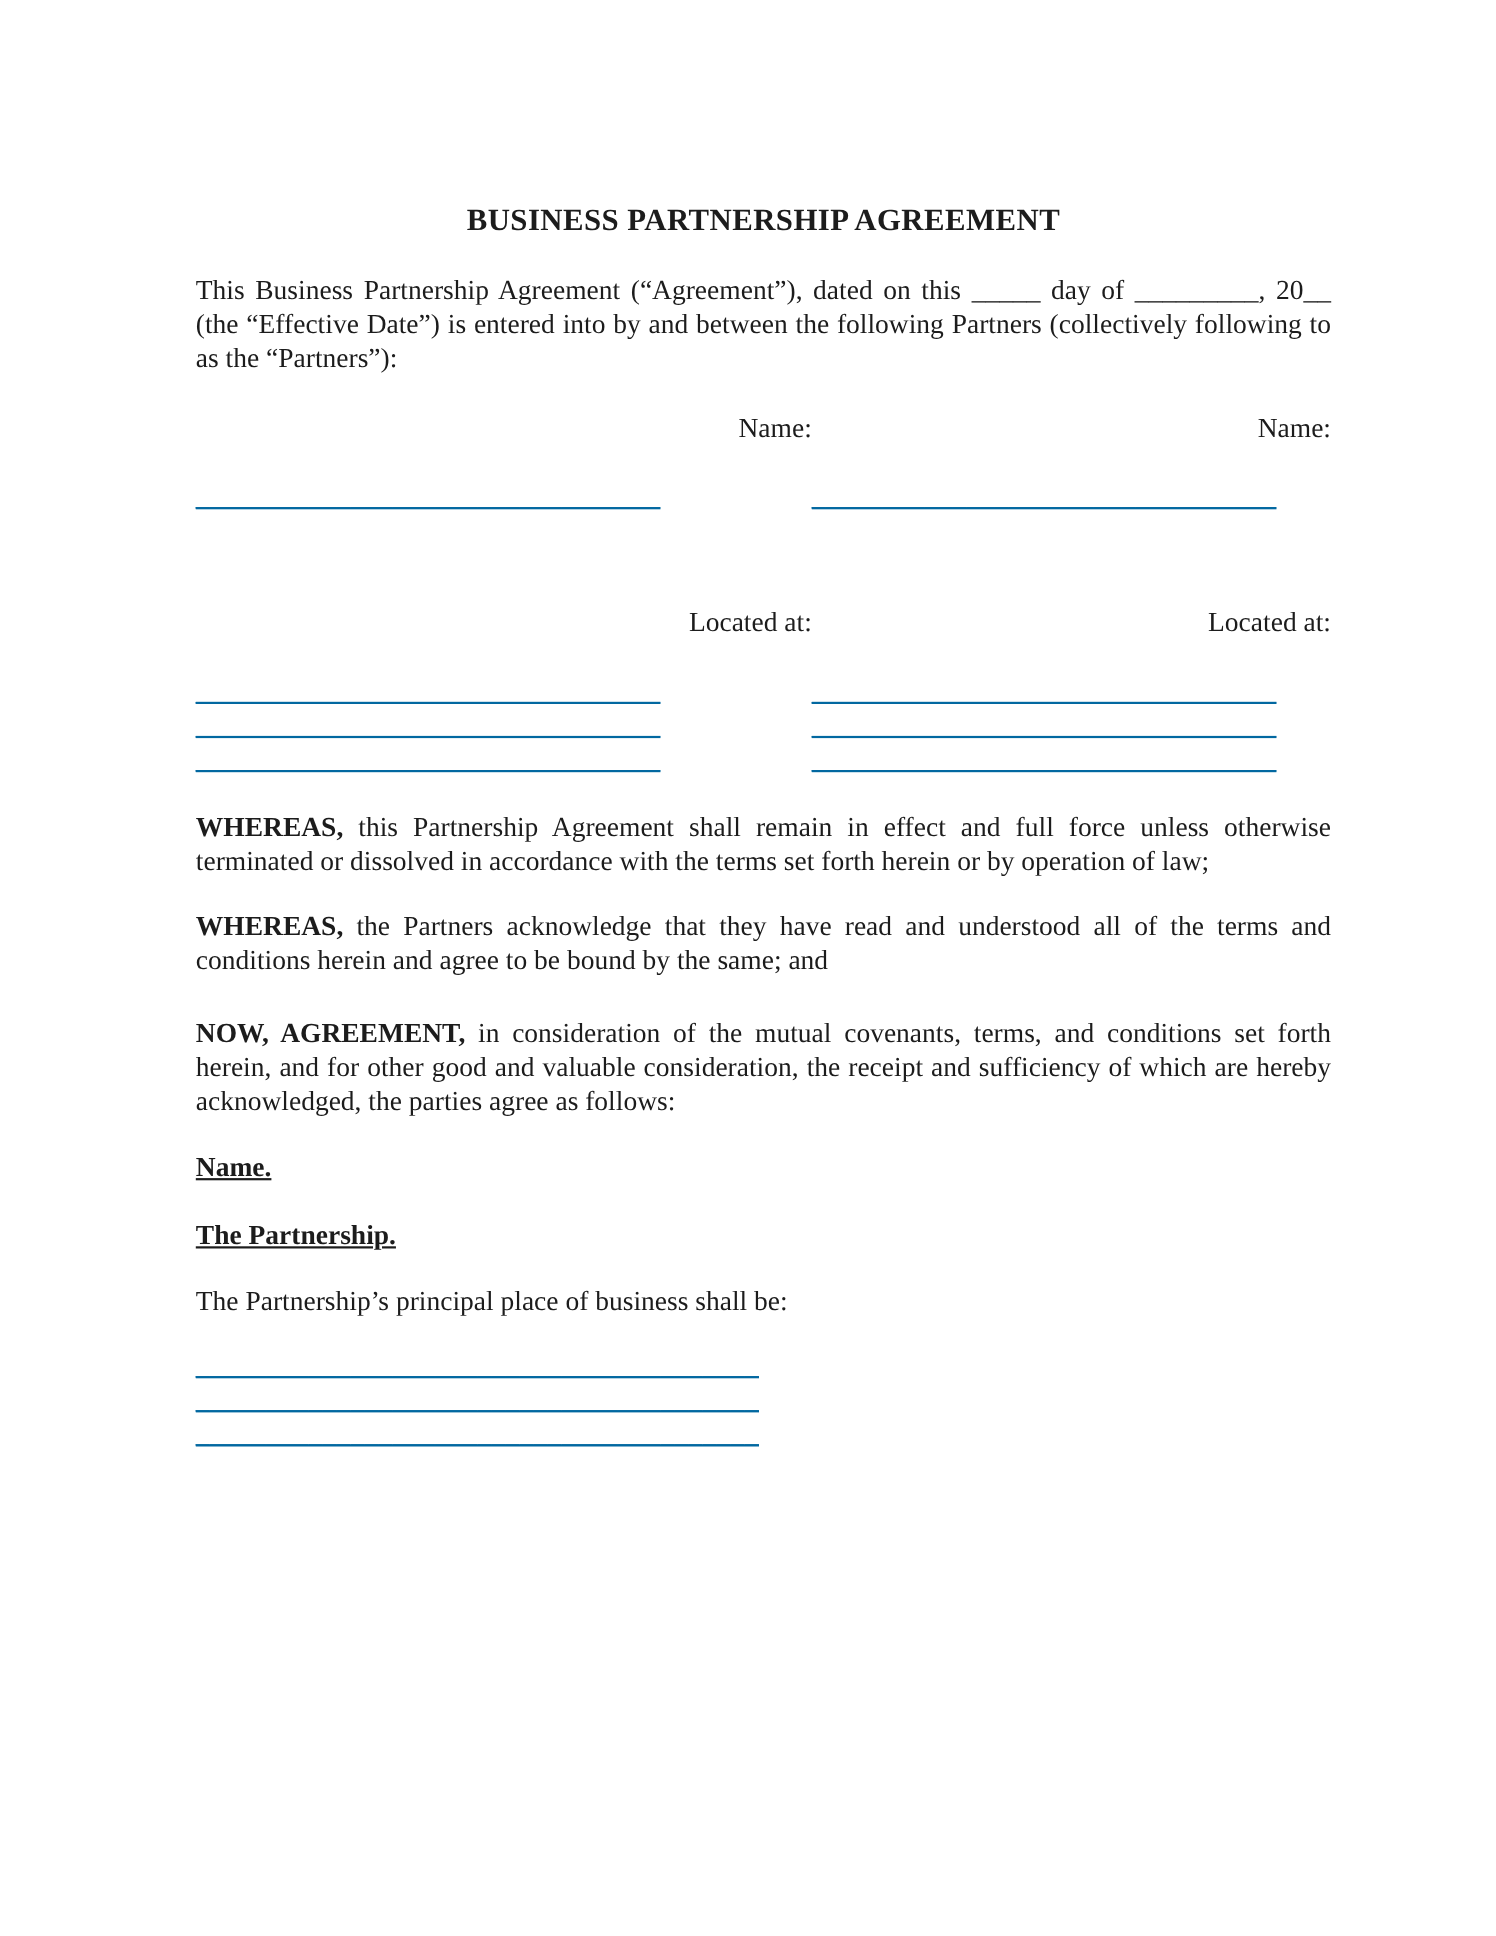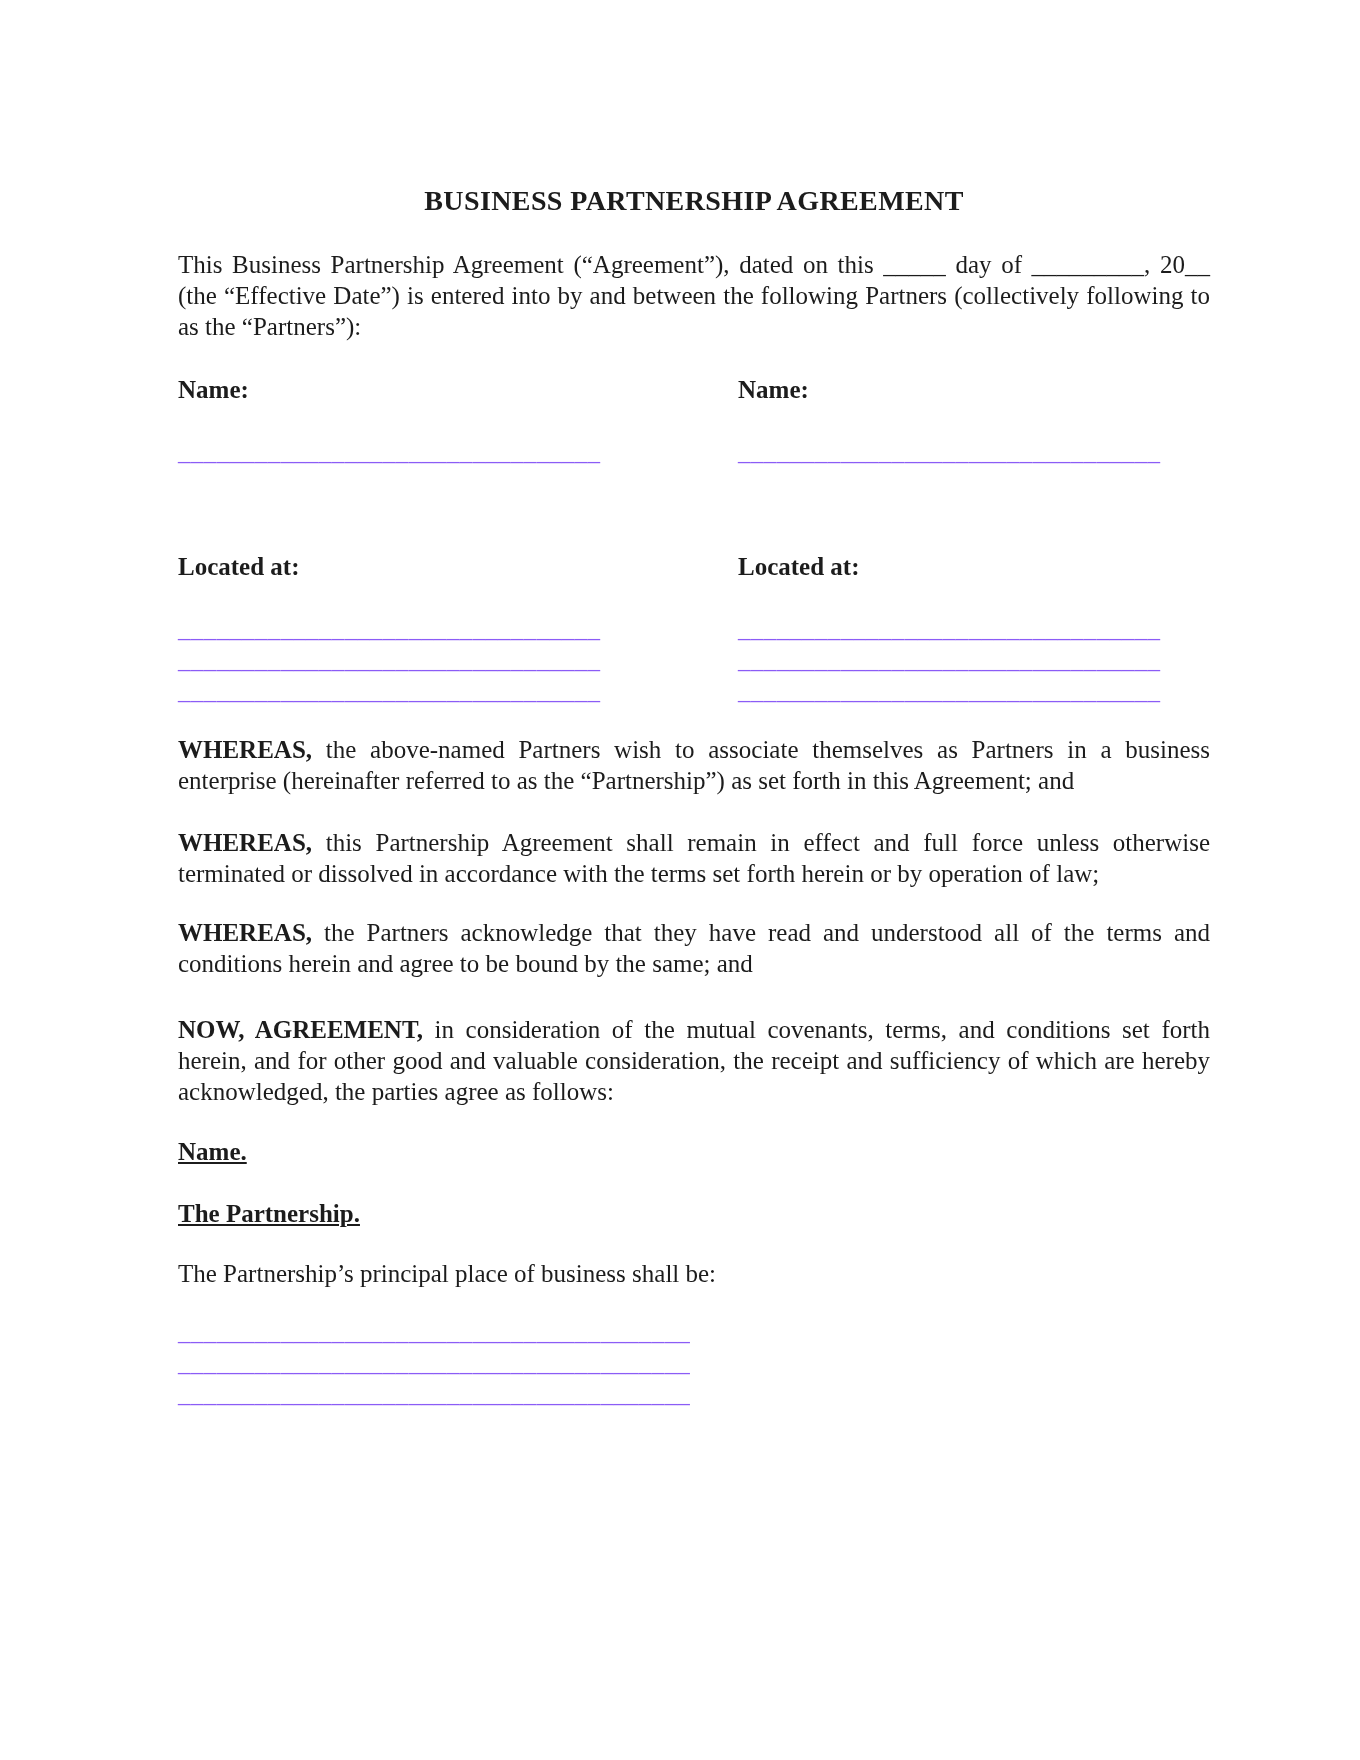--- a/index.html
+++ b/index.html
@@ -18,27 +18,28 @@
   }
   .title {
     margin:0;
     font-size:28px;
     line-height:32px;
     font-weight:bold;
     text-align:center;
     letter-spacing:0.4px;
   }
   .para { margin:0; text-align:justify; }
-  .label { margin:0; font-weight:bold; }
+  .label { margin:0; font-weight:normal;text-align:right; }
   .heading { margin:0; font-weight:bold;text-decoration:underline; }
   .uline {
     margin:0;
-    color:#8b5cf6;
+    color:#0369a1;
     white-space:nowrap;
     letter-spacing:0.3px;
+    text-decoration:underline;
   }
   .cols { display:flex; }
   .col-left { flex:0 0 560px; }
   .col-right { flex:1 1 auto; }
   .mt25 { margin-top:25px; }
   .mt27 { margin-top:27px; }
   .mt28 { margin-top:28px; }
   .mt29 { margin-top:29px; }
   .mt31 { margin-top:31px; }
   .mt32 { margin-top:32px; }
@@ -67,21 +68,20 @@
     <div class="col-right">
       <p class="label">Name:</p>
       <p class="uline mt31">_________________________________</p>
       <p class="label mt84">Located at:</p>
       <p class="uline mt31">_________________________________</p>
       <p class="uline">_________________________________</p>
       <p class="uline">_________________________________</p>
     </div>
   </div>
 
-  <p class="para mt28"><b class="lead">WHEREAS,</b><span> the above-named Partners wish to associate themselves as Partners in a business enterprise (hereinafter referred to as the “Partnership”) as set forth in this Agreement; and</span></p>
 
   <p class="para mt31"><b class="lead">WHEREAS,</b><span> this Partnership Agreement shall remain in effect and full force unless otherwise terminated or dissolved in accordance with the terms set forth herein or by operation of law;</span></p>
 
   <p class="para mt28"><b class="lead">WHEREAS,</b><span> the Partners acknowledge that they have read and understood all of the terms and conditions herein and agree to be bound by the same; and</span></p>
 
   <p class="para mt35"><b class="lead">NOW, AGREEMENT,</b><span> in consideration of the mutual covenants, terms, and conditions set forth herein, and for other good and valuable consideration, the receipt and sufficiency of which are hereby acknowledged, the parties agree as follows:</span></p>
 
   <p class="heading mt29">Name.</p>
 
 

